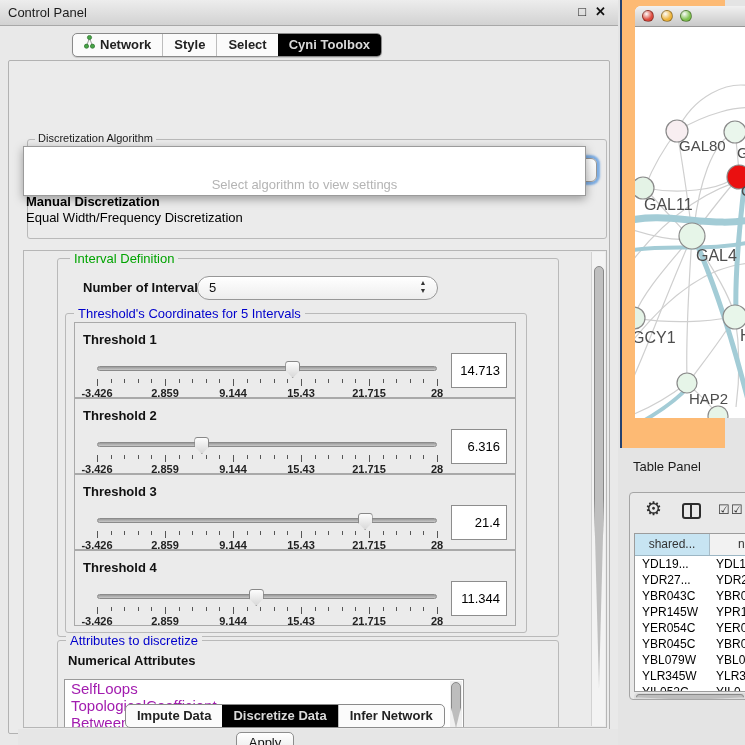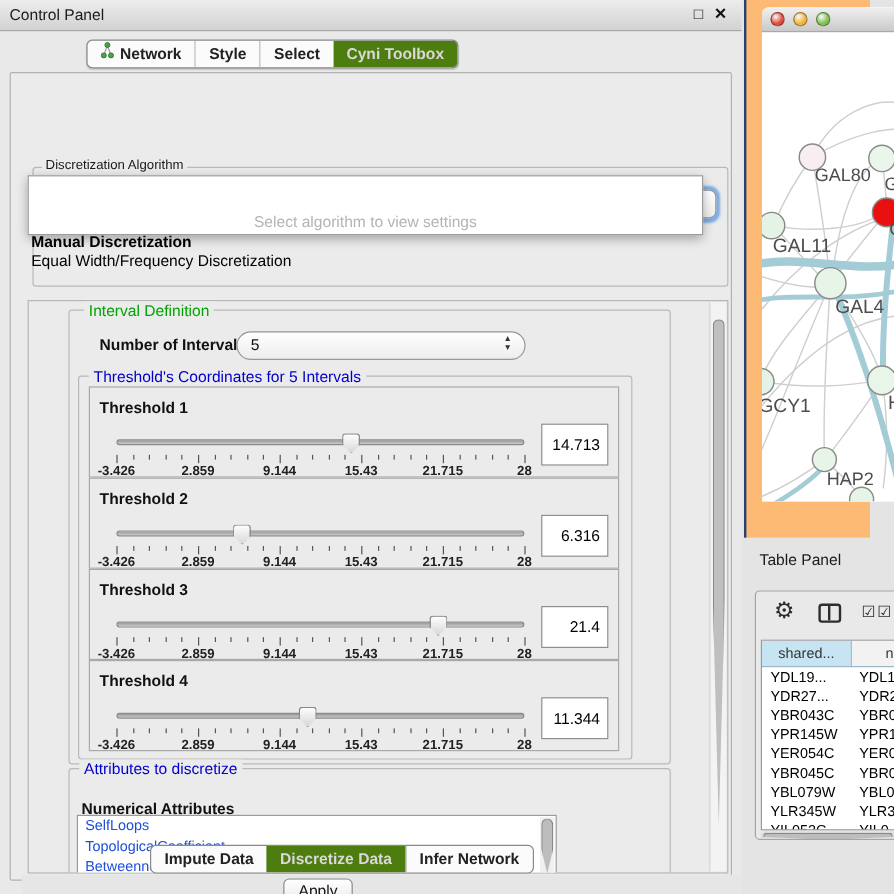--- a/index.html
+++ b/index.html
@@ -15,21 +15,21 @@
   .cp-btn { position:absolute; top:4px; font-size:13px; font-weight:bold; color:#111; cursor:default; }
   #cp-float { right:32px; }
   #cp-close { right:12px; }
 
   
   #top-tabs { position:absolute; left:72px; top:33px; height:24px; display:flex;
     border:1px solid #8a8a8a; border-radius:5px; overflow:hidden; background:#fbfbfb;
     font-size:13px; font-weight:700; color:#222; box-shadow:0 1px 1px rgba(0,0,0,.15); }
   .seg { padding:0 11px; line-height:22px; display:flex; align-items:center; gap:5px; white-space:nowrap; }
   .seg.sep { border-left:1px solid #bdbdbd; }
-  .seg.dark { background:#4d7c0f; color:#d9d9d9; }
+  .seg.dark { background:#000000; color:#d9d9d9; }
 
   
   #main-panel { position:absolute; left:8px; top:60px; width:602px; height:674px;
     border:1px solid #b2b2b2; border-radius:2px; background:#ebebeb; }
 
   .groupbox { position:absolute; border:1px solid #b9b9b9; border-radius:3px; }
   .legend { position:absolute; top:-8px; background:#ebebeb; padding:0 4px; font-size:13px; line-height:15px; }
   .legend.green { color:#00a400; }
   .legend.blue  { color:#0000cc; }
   .legend.black { color:#1a1a1a; }
@@ -83,24 +83,24 @@
   .ticks { position:absolute; left:0; top:18px; width:100%; height:8px; }
   .tick { position:absolute; top:0; width:1px; height:4px; background:#555; }
   .tick.major { height:7px; }
   .ticklabels { position:absolute; left:0; top:26px; width:100%; height:12px; }
   .ticklabels span { position:absolute; transform:translateX(-50%); font-size:11px; font-weight:bold; color:#222; white-space:nowrap; }
   .thr-value { position:absolute; right:8px; top:30px; width:56px; height:35px;
     background:#fff; border:1px solid #8d8d8d; font-size:13px; color:#000;
     line-height:33px; text-align:right; padding-right:6px; }
 
   #attr-group { left:33px; top:389px; width:502px; height:120px; }
-  #num-attr-label { position:absolute; left:10px; top:25px; font-size:13px; font-weight:bold; color:#111; }
+  #num-attr-label { position:absolute; left:10px; top:12px; font-size:13px; font-weight:bold; color:#111; }
   #attr-list { position:absolute; left:6px; top:38px; width:400px; height:72px;
     background:#fff; border:1px solid #9a9a9a; overflow:hidden; }
-  .attr-item { font-size:12px; color:#1d4ed8; line-height:17px; padding-left:6px; white-space:nowrap; }
+  .attr-item { font-size:15px; color:#a21caf; line-height:17px; padding-left:6px; white-space:nowrap; }
   #attr-vscroll { position:absolute; right:1px; top:1px; width:12px; height:70px; background:#f0f0f0; }
   #attr-vscroll .thumb { position:absolute; left:1px; top:1px; width:10px; height:46px;
     background:#bdbdbd; border-radius:5px; }
 
   #apply-bar { position:absolute; left:9px; top:668px; width:600px; height:35px; background:#e6e6e6; }
   #apply-btn { position:absolute; left:218px; top:3px; width:58px; height:22px;
     background:linear-gradient(#fff,#e9e9e9); border:1px solid #8d8d8d; border-radius:5px;
     font-size:13px; color:#111; text-align:center; line-height:20px; }
 
   #bottom-tabs { position:absolute; left:125px; top:704px; height:24px; display:flex;

